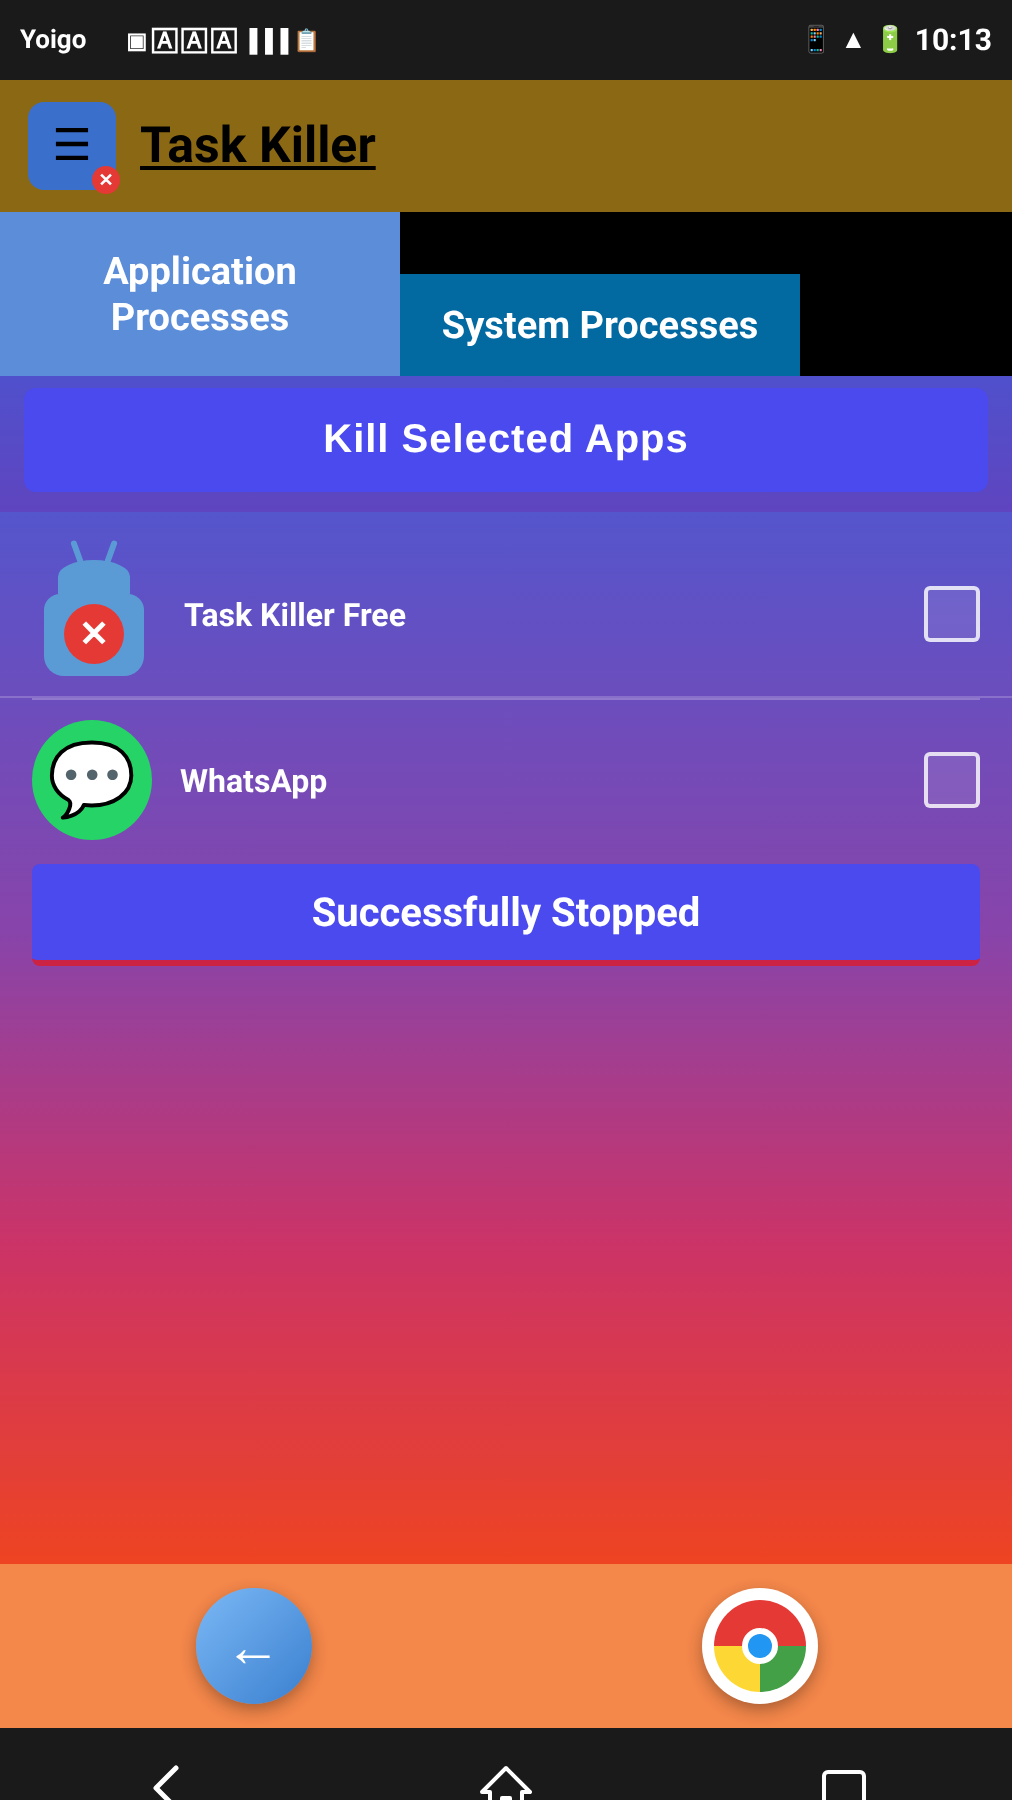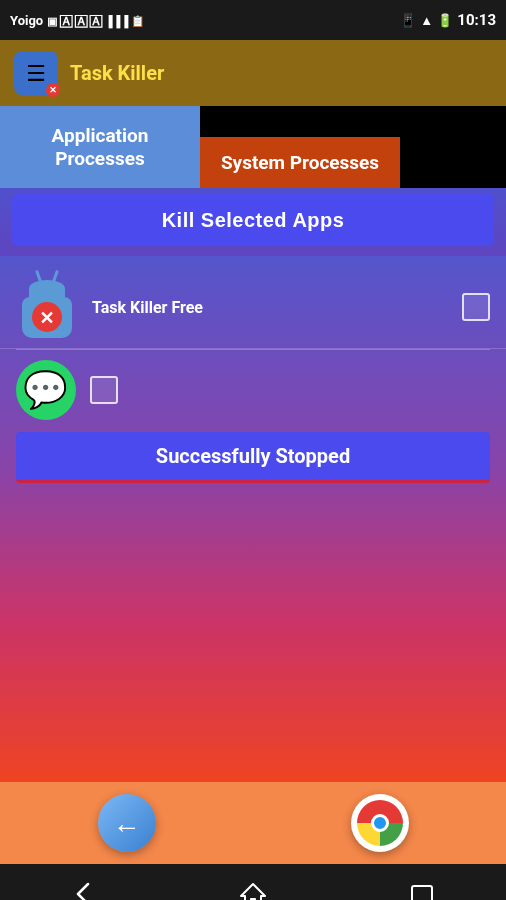--- a/index.html
+++ b/index.html
@@ -16,21 +16,21 @@
       width: 506px;
       height: 40px;
       background: #1a1a1a;
       display: flex;
       align-items: center;
       justify-content: space-between;
       padding: 0 10px;
       color: white;
       font-size: 13px;
     }
-    .status-left { display: flex; align-items: flex-end; gap: 4px; font-weight: bold; font-size: 13px; }
+    .status-left { display: flex; align-items: center; gap: 20px; font-weight: bold; font-size: 13px; }
     .status-right { display: flex; align-items: center; gap: 4px; font-size: 13px; font-weight: bold; }
 
     
     #title-bar {
       width: 506px;
       height: 66px;
       background: #8B6914;
       display: flex;
       align-items: center;
       padding: 0 14px;
@@ -58,23 +58,24 @@
       background: #e53935;
       border-radius: 50%;
       display: flex;
       align-items: center;
       justify-content: center;
       font-size: 9px;
       color: white;
       font-weight: bold;
     }
     #title-text {
-      font-size: 20px;
-      font-weight: bold;
-      color: #fde047;
+      font-size: 25px;
+      font-weight: bold;
+      color: #000000;
+      text-decoration: underline;
     }
 
     
     #tabs {
       width: 400px;
       height: 82px;
       display: flex;
     }
     .tab {
       flex: 1;
@@ -85,21 +86,21 @@
       font-size: 19px;
       font-weight: bold;
       color: white;
       padding: 10px;
       cursor: pointer;
     }
     .tab-active {
       background: #5b8dd9;
     }
     .tab-inactive {
-      background: #c2410c;
+      background: #0369a1;
       margin-top: 31px;
     }
     #kill-button {
       width: 100%;
       height: 52px;
       background: #4a4aee;
       border: none;
       border-radius: 6px;
       color: white;
       font-size: 20px;
@@ -401,20 +402,21 @@
       </div>
       <span class="app-name">Task Killer Free</span>
       <div class="checkbox"></div>
     </div>
 
     <div style="height:1px; background:rgba(255,255,255,0.25); margin:0 16px;"></div>
 
     <div class="whatsapp-item">
       <div class="whatsapp-row">
         <div class="wa-icon">💬</div>
+        <span class="app-name">WhatsApp</span>
         <div class="checkbox"></div>
       </div>
       <div class="success-banner">Successfully Stopped</div>
     </div>
 
   </div>
 </div>
 
 <div id="bottom-bar">
   <div class="back-btn-icon">

